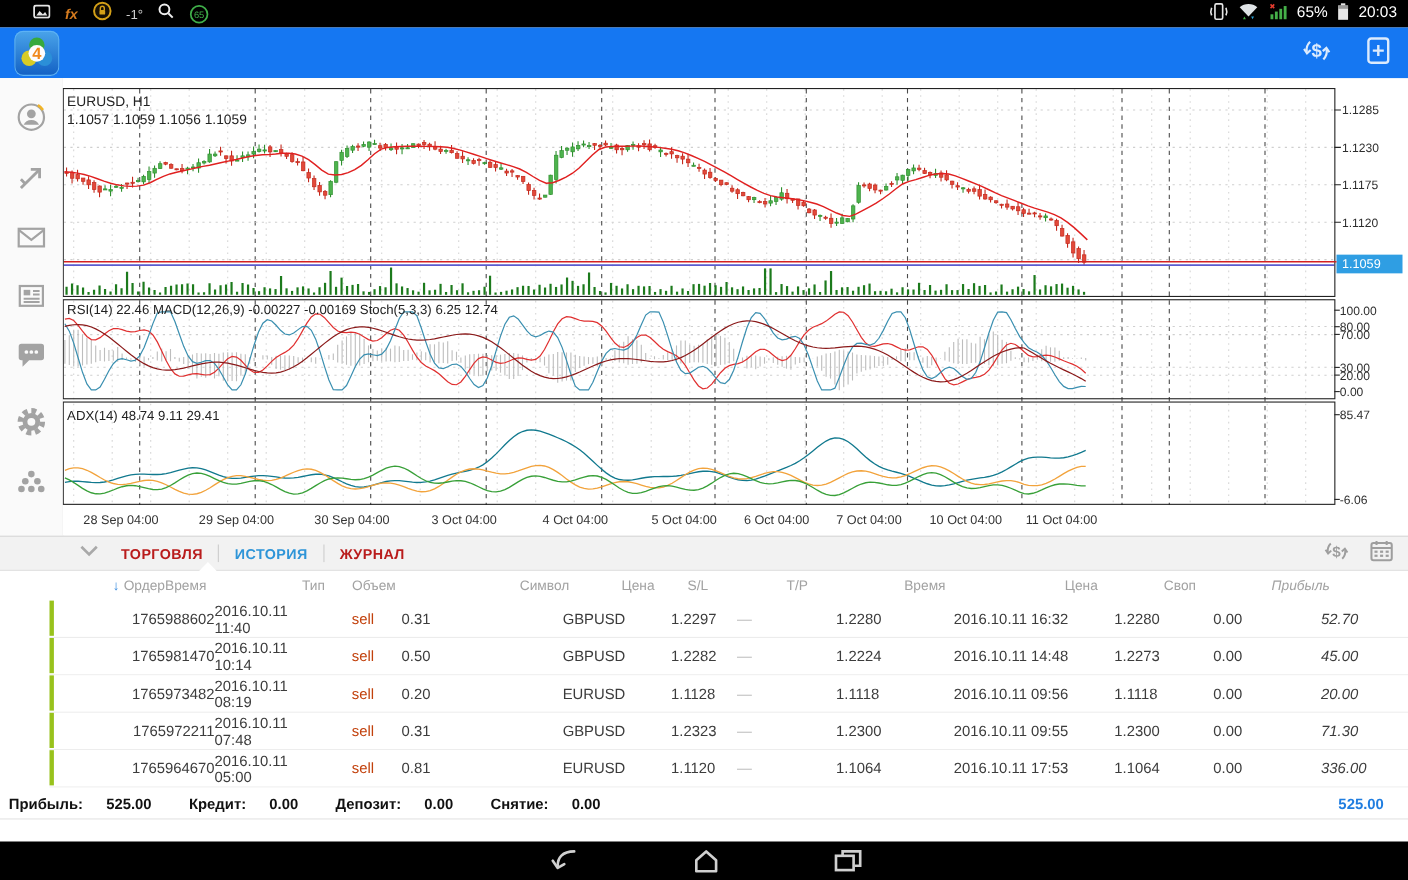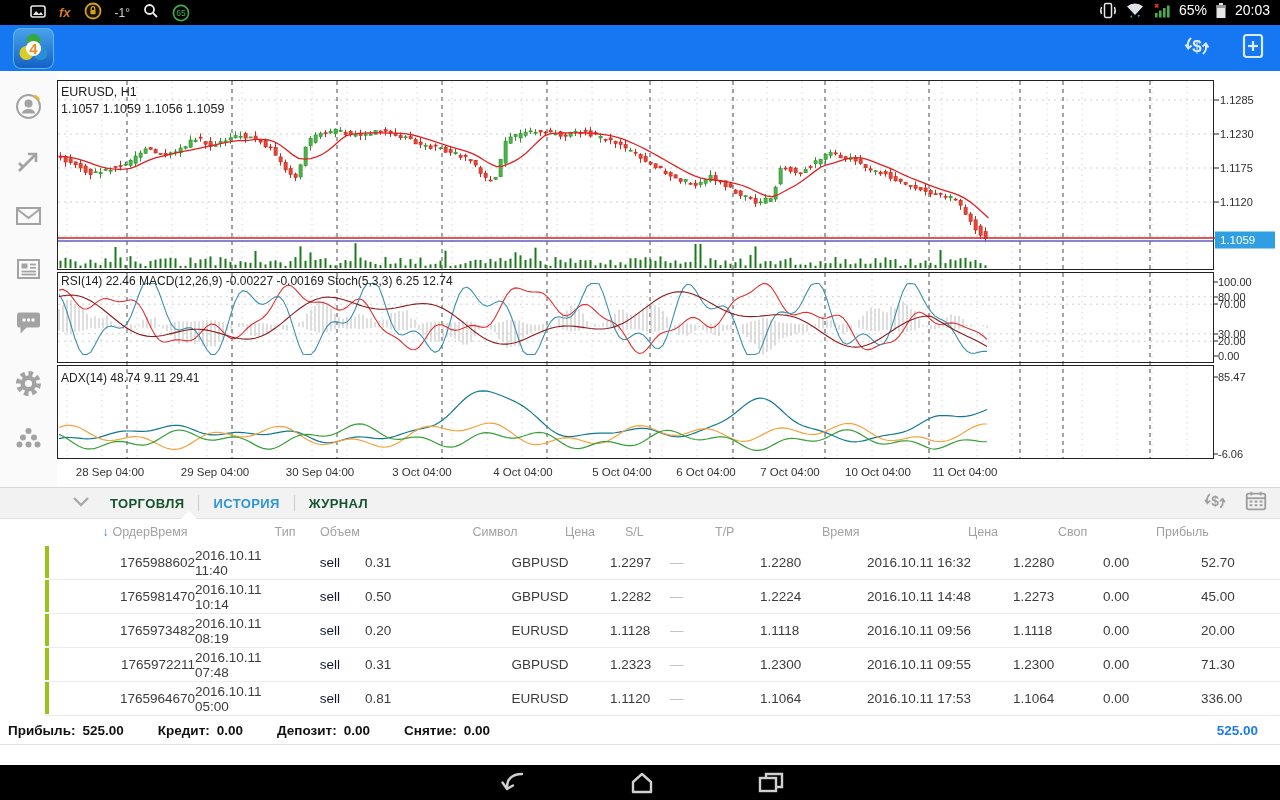--- a/index.html
+++ b/index.html
@@ -15,41 +15,41 @@
   .app-bar{position:absolute;left:0;top:25px;width:1280px;height:46px;background:#1577f2;display:flex;align-items:center;}
   .app-logo{margin-left:13px;width:41px;height:41px;border-radius:8px;background:linear-gradient(#4aa4ea,#1260c4);box-shadow:inset 0 0 0 1px #5db2f5;position:relative;}
   .app-bar-right{position:absolute;right:14px;top:0;height:46px;display:flex;align-items:center;gap:28px;}
   
   .sidebar{position:absolute;left:0;top:71px;width:57px;height:416px;background:#fafafa;border-right:1px solid #ddd;}
   .side-item{position:absolute;left:13px;width:31px;height:31px;}
   
   .chart-wrap{position:absolute;left:57px;top:71px;width:1106px;height:416px;background:#fff;}
   
   .tab-bar{position:absolute;left:0;top:487px;width:1280px;height:30px;background:#f2f2f2;border-top:1px solid #d8d8d8;border-bottom:1px solid #e2e2e2;display:flex;align-items:center;}
-  .tab{font-size:13px;font-weight:700;letter-spacing:.4px;color:#14532d;padding:0 14px;cursor:pointer;}
+  .tab{font-size:13px;font-weight:700;letter-spacing:.4px;color:#b91c1c;padding:0 14px;cursor:pointer;}
   .tab.active{color:#2e95d8;}
   .tsep{width:1px;height:16px;background:#cdcdcd;}
   .tab-chevron{margin-left:72px;margin-right:6px;}
   .tab-bar-right{position:absolute;right:12px;top:0;height:30px;display:flex;align-items:center;gap:16px;}
   .notch{position:absolute;left:181px;bottom:-1px;width:0;height:0;border-left:8px solid transparent;border-right:8px solid transparent;border-bottom:8px solid #fff;}
   
   .history{position:absolute;left:0;top:517px;width:1280px;}
   .trow{display:grid;grid-template-columns:150px 100px 70px 105px 140px 60px 90px 107px 146px 90px 98px 124px;align-items:center;}
   .thead{height:29px;color:#a2a2a2;font-size:12.5px;}
   .drow{height:33px;font-size:13.5px;color:#3c3c3c;border-bottom:1px solid #ececec;position:relative;background:#fff;margin-left:45px;}
   .gbar{position:absolute;left:0;top:0;width:4px;height:32px;background:#98c21c;}
   .c-l{text-align:right;padding-left:26px;}
   .c-r{text-align:left;}
   .c-c{text-align:center;}
-  .c-last{padding-right:22px;}
-  .sell{color:#0f172a;}
+  .c-last{padding-right:22px;font-style:italic;}
+  .sell{color:#c2410c;}
   .dash{color:#bdbdbd;}
   .sortarrow{color:#2f86dd;font-weight:700;margin-right:4px;font-size:12px;}
   .summary{height:28px;display:flex;align-items:center;border-bottom:1px solid #e3e3e3;font-size:13.5px;background:#fff;position:relative;}
-  .sgroup{margin-left:34px;display:flex;gap:7px;}
+  .sgroup{margin-left:34px;display:flex;gap:21px;}
   .sgroup:first-child{margin-left:8px;}
   .slabel{font-weight:700;color:#111;}
   .svalue{color:#111;font-weight:700;}
   .stotal{position:absolute;right:22px;color:#1f7de0;font-weight:700;}
   
   .nav-bar{position:absolute;left:0;top:765px;width:1280px;height:35px;background:#000;}
   .nav-ic{position:absolute;top:5px;}
 </style>
 </head>
 <body>

